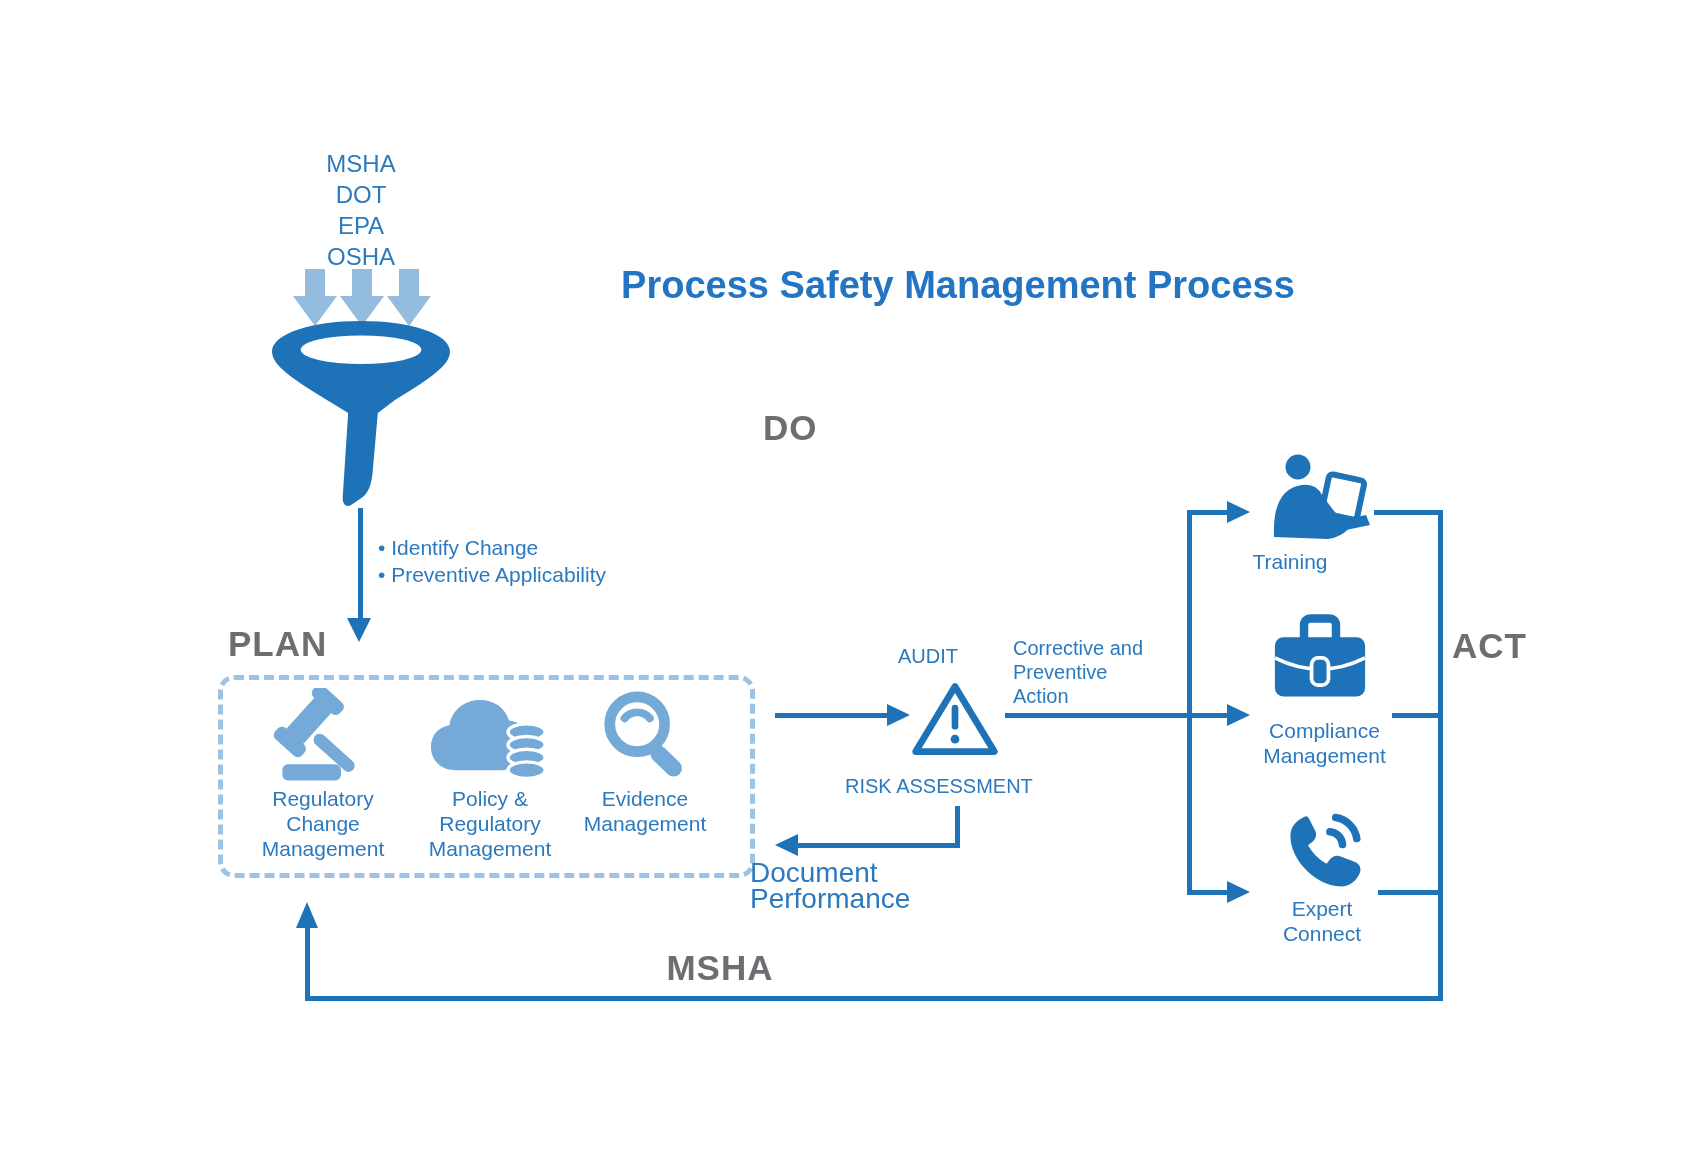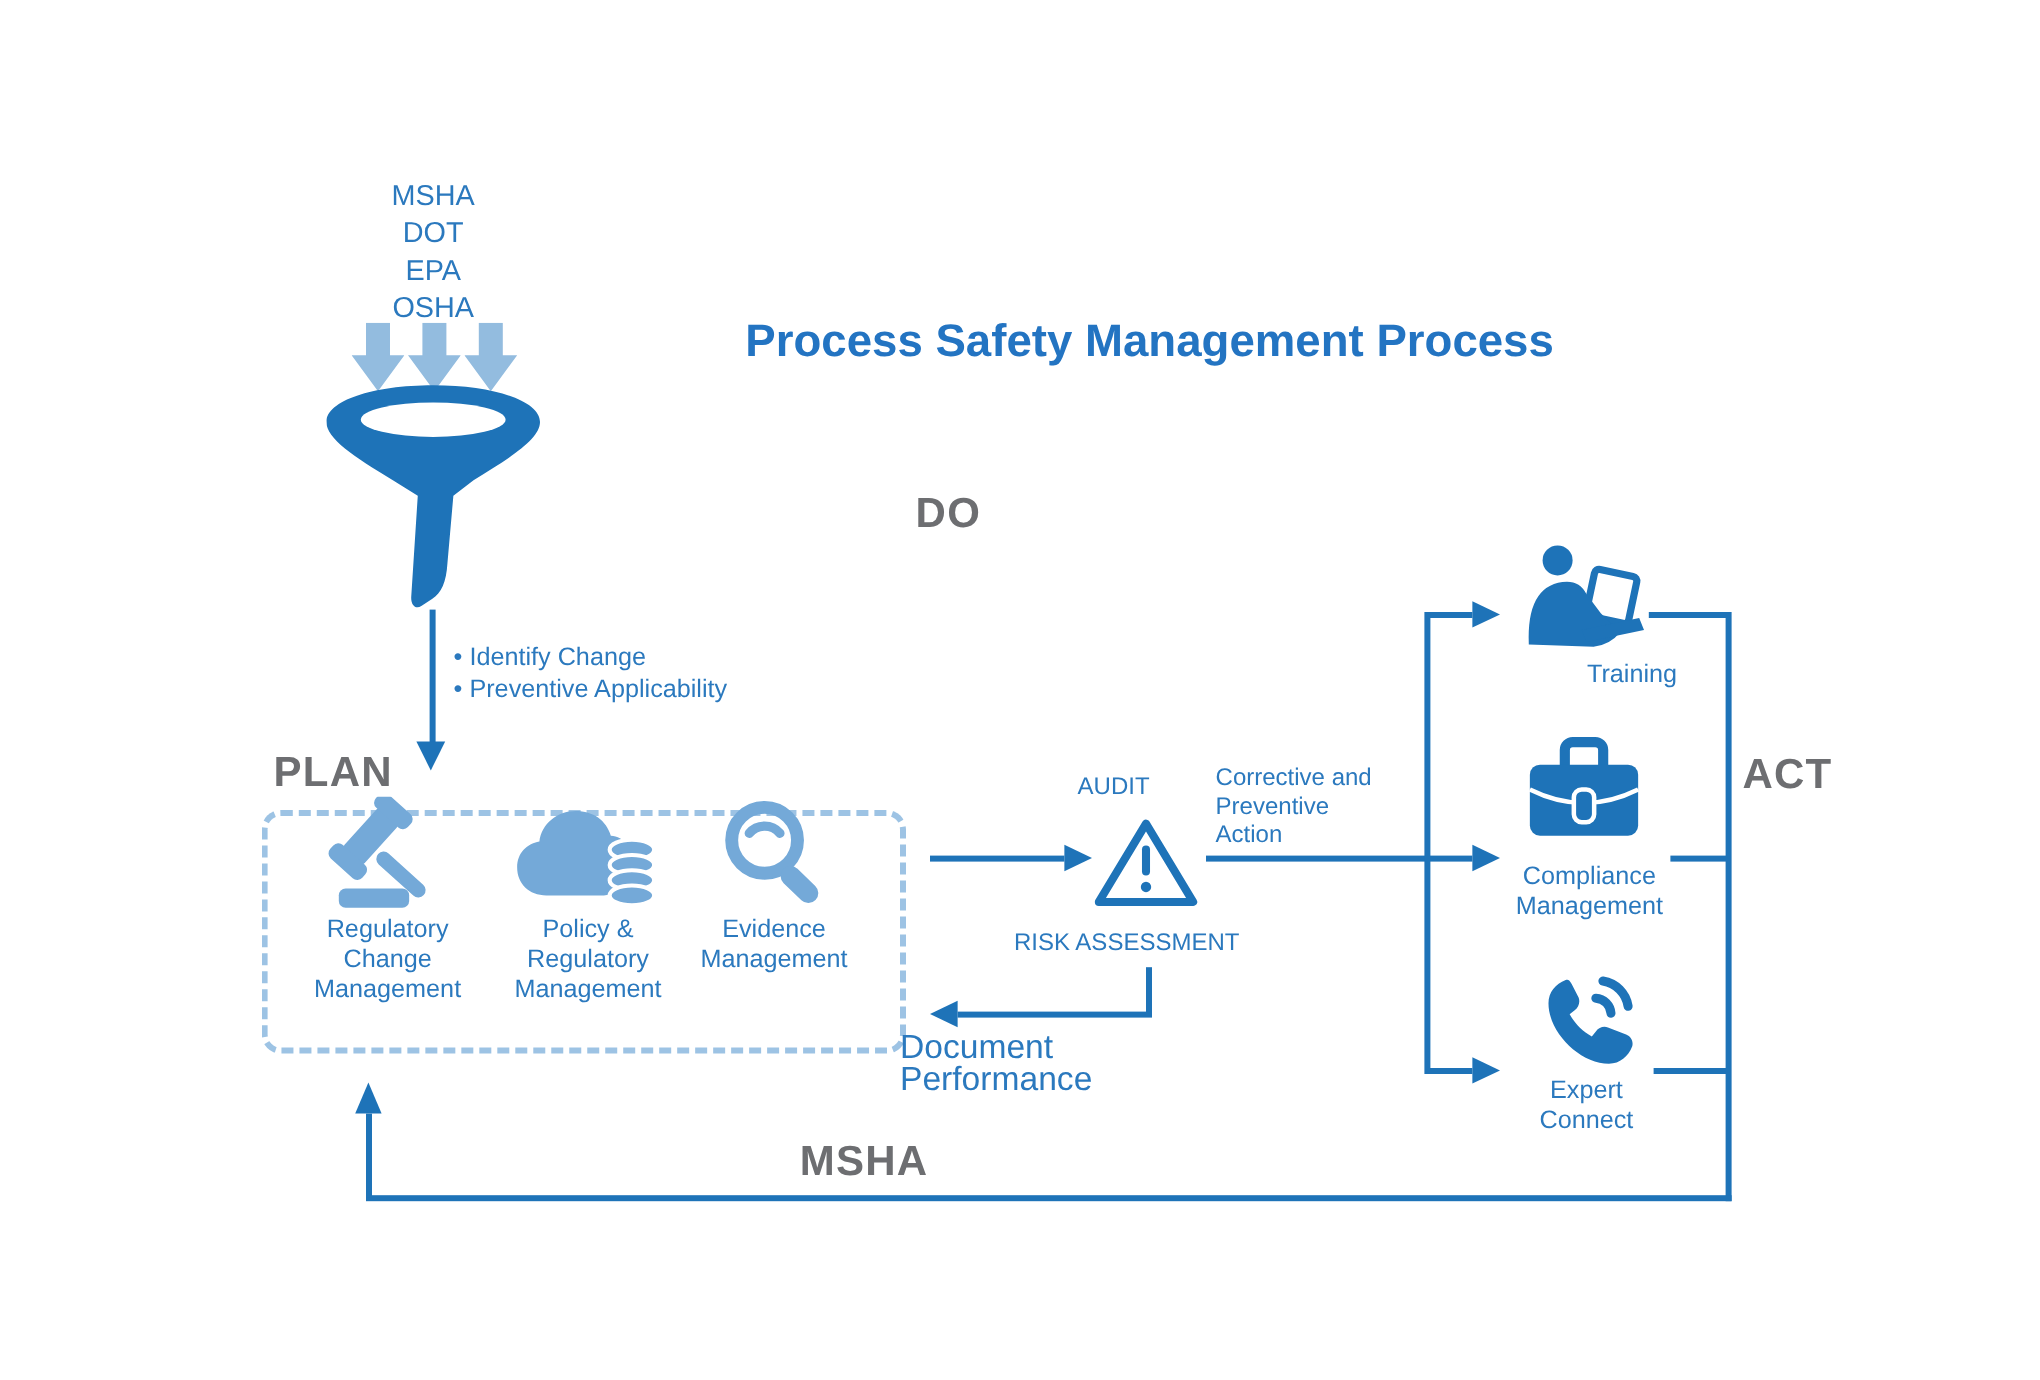--- a/index.html
+++ b/index.html
@@ -27,21 +27,21 @@
   .title{position:absolute;left:558px;top:228px;width:800px;text-align:center;
          font-size:38px;font-weight:bold;color:var(--title);margin-top:36px;}
   .phase{position:absolute;color:var(--gray);font-weight:bold;font-size:35px;letter-spacing:1px;}
   .reg-stack{position:absolute;left:300px;top:148px;width:122px;text-align:center;
              font-size:24px;line-height:31px;color:var(--tb);}
   .bullets{position:absolute;left:378px;top:534px;font-size:21px;line-height:27px;color:var(--tb);}
 
   .dashed-box{position:absolute;left:218px;top:675px;width:537px;height:203px;
               border:5px dashed var(--dash);border-radius:16px;box-sizing:border-box;}
 
-  .plan-item{position:absolute;top:662px;width:160px;text-align:center;}
+  .plan-item{position:absolute;top:686px;width:160px;text-align:center;}
   .plan-item .icon-holder{height:100px;display:flex;align-items:center;justify-content:center;}
   .plan-item .lbl, .center-lbl{font-size:21px;line-height:25px;color:var(--tb);text-align:center;}
 
   .mid-lbl{position:absolute;text-align:left;font-size:20px;line-height:24px;color:var(--tb);}
 
   .act-item-label{position:absolute;text-align:center;font-size:21px;line-height:25px;color:var(--tb);}
 
   .pale-arrows{position:absolute;left:293px;top:269px;display:flex;gap:3px;}
 </style>
 </head>
@@ -162,21 +162,21 @@
   <div class="ah-right" style="left:1227px;top:501px;"></div>
   <div class="hline" style="left:1190px;top:890px;width:37px;"></div>
   <div class="ah-right" style="left:1227px;top:881px;"></div>
 
   <svg class="abs" style="left:1272px;top:453px;" width="100" height="92" viewBox="0 0 100 92">
     <circle cx="26" cy="14" r="12.5" fill="#1E73B8"></circle>
     <rect x="53" y="24" width="36" height="40" rx="4" fill="#fff" stroke="#1E73B8" stroke-width="6" transform="rotate(12 71 44)"></rect>
     <path d="M2 84 Q0 36 30 32 Q44 30 50 42 L62 58 L78 74 Q70 84 56 86 Z" fill="#1E73B8"></path>
     <path d="M46 72 L94 62 L98 72 L50 82 Z" fill="#1E73B8"></path>
   </svg>
-  <div class="act-item-label" style="left:1300px;top:549px;width:120px;">Training</div>
+  <div class="act-item-label" style="left:1230px;top:549px;width:120px;">Training</div>
 
   <svg class="abs" style="left:1273px;top:612px;" width="94" height="88" viewBox="0 0 100 90">
     <rect x="33" y="5" width="34" height="32" rx="7" fill="none" stroke="#1E73B8" stroke-width="9"></rect>
     <rect x="2" y="25" width="96" height="63" rx="9" fill="#1E73B8"></rect>
     <path d="M2 47 Q50 71 98 47" fill="none" stroke="#fff" stroke-width="4"></path>
     <rect x="41" y="47" width="18" height="29" rx="7" fill="#1E73B8" stroke="#fff" stroke-width="4"></rect>
   </svg>
   <div class="act-item-label" style="left:1252px;top:706px;width:145px;margin-top:12px;">
     <div>Compliance</div>
     <div>Management</div>

